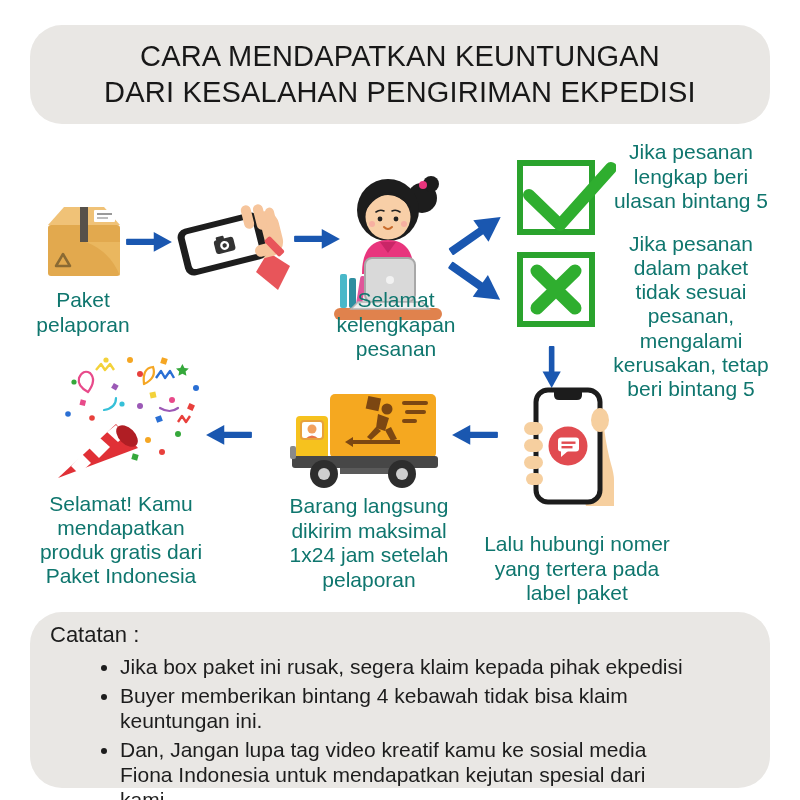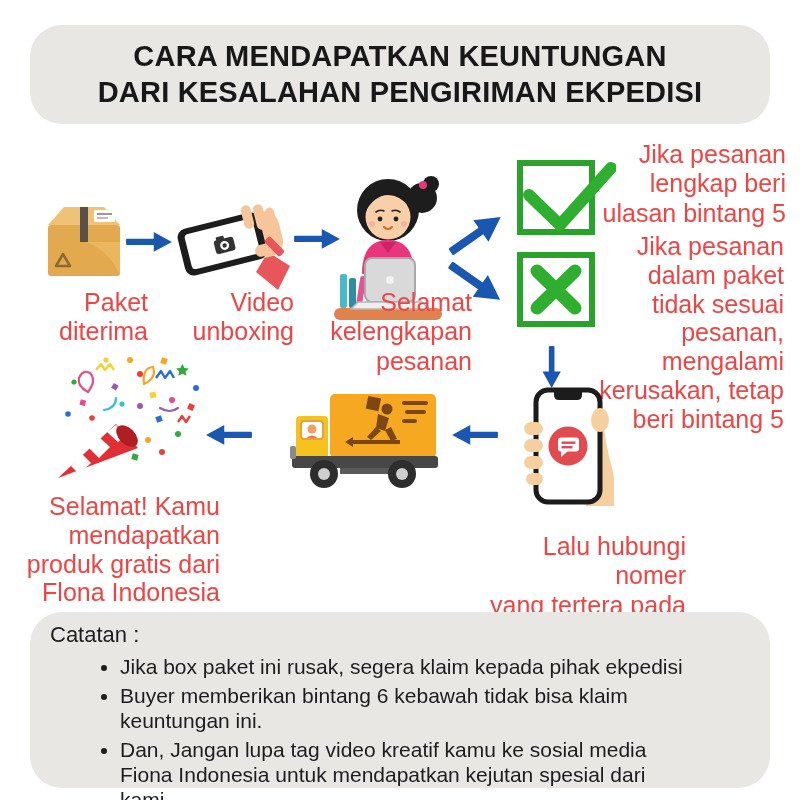--- a/index.html
+++ b/index.html
@@ -1,22 +1,22 @@
 <!DOCTYPE html>
 <html><head>
 <meta charset="utf-8">
 <style>
   html,body{margin:0;padding:0;background:#ffffff;}
   .canvas{position:relative;width:800px;height:800px;background:#ffffff;overflow:hidden;
           font-family:"Liberation Sans",sans-serif;color:#1f1f1f;}
   .panel{position:absolute;background:#e9e7e4;border-radius:32px;}
   .header{left:30px;top:25px;width:740px;height:99px;display:flex;align-items:center;justify-content:center;}
-  .header h1{margin:0;font-size:29px;font-weight:bold;line-height:1.22;text-align:center;
+  .header h1{margin:0;font-size:29px;font-weight:normal;line-height:1.22;text-align:center;
              white-space:pre-line;color:#181818;letter-spacing:.2px;}
-  .cap{position:absolute;text-align:right;white-space:pre-line;font-size:25px;line-height:1.17;color:#ef4444;}
+  .cap{position:absolute;text-align:center;white-space:pre-line;font-size:21px;line-height:1.17;color:#0f766e;}
   .icon{position:absolute;}
   .arrow{position:absolute;}
   .rot-ur{transform:rotate(-35deg);transform-origin:0 50%;}
   .rot-dr{transform:rotate(35deg);transform-origin:0 50%;}
   .rot-d{transform:rotate(90deg);transform-origin:0 50%;}
   .flip{transform:scaleX(-1);}
   .notes{left:30px;top:612px;width:740px;height:176px;padding:10px 22px 12px 20px;box-sizing:border-box;}
   .notes-title{font-size:22px;color:#1d1d1d;}
   .notes ul{margin:7px 0 0 0;padding-left:42px;font-size:21px;line-height:1.19;color:#1d1d1d;}
   .notes li{white-space:pre-line;margin-bottom:4px;margin-left:28px;}
@@ -45,21 +45,21 @@
     <rect x="6" y="27" width="72" height="51" rx="3" fill="#e2a94e"></rect>
     <path d="M78 78 a60 60 0 0 0 -34 -34 l34 0 z" fill="#eab75f"></path>
     <polygon points="38,9 46,9 46,27 38,27" fill="#57514a"></polygon>
     <rect x="38" y="27" width="8" height="17" fill="#57514a"></rect>
     <rect x="52" y="12" width="21" height="12" rx="1" fill="#ffffff"></rect>
     <line x1="55" y1="16" x2="70" y2="16" stroke="#9a9a9a" stroke-width="2"></line>
     <line x1="55" y1="20" x2="66" y2="20" stroke="#bdbdbd" stroke-width="2"></line>
     <path d="M14 68 l7 -12 l7 12 z" fill="none" stroke="#8a6a33" stroke-width="2.5" stroke-linejoin="round"></path>
   </svg>
   <div class="cap" style="left:18px;top:288px;width:130px">Paket
-diterima</div>
+pelaporan</div>
 
   <svg class="arrow" style="left:126px;top:231px" width="46" height="21" viewBox="0 0 48 22">
       <use href="#arr"></use>
     </svg>
 
   <svg class="icon" style="left:168px;top:194px" width="124" height="98" viewBox="0 0 124 98">
     <polygon points="100,58 122,72 110,96 88,78" fill="#e8555a"></polygon>
     <g transform="rotate(-14 62 48)">
       <rect x="76" y="26" width="38" height="46" rx="15" fill="#f6c59c"></rect>
       <rect x="12" y="24" width="84" height="48" rx="9" fill="#1d1d1d"></rect>
@@ -68,22 +68,20 @@
       <rect x="49" y="40" width="8" height="4" rx="1" fill="#333333"></rect>
       <circle cx="56" cy="50" r="4.5" fill="#ffffff"></circle>
       <circle cx="56" cy="50" r="2.2" fill="#333333"></circle>
       <rect x="80" y="16" width="10" height="24" rx="5" fill="#f6c59c"></rect>
       <rect x="92" y="18" width="10" height="26" rx="5" fill="#f6c59c"></rect>
       <rect x="103" y="24" width="9" height="26" rx="4.5" fill="#f6c59c"></rect>
       <rect x="84" y="58" width="24" height="12" rx="6" fill="#f6c59c"></rect>
       <rect x="100" y="52" width="8" height="22" rx="2" transform="rotate(-30 104 63)" fill="#e8555a"></rect>
     </g>
   </svg>
-  <div class="cap" style="left:166px;top:288px;width:128px">Video
-unboxing</div>
 
   <svg class="arrow" style="left:294px;top:228px" width="46" height="21" viewBox="0 0 48 22">
       <use href="#arr"></use>
     </svg>
 
   <svg class="icon" style="left:334px;top:162px" width="108" height="162" viewBox="0 0 108 162">
     <circle cx="88" cy="36" r="15" fill="#1d1d1d"></circle>
     <circle cx="97" cy="22" r="8" fill="#1d1d1d"></circle>
     <circle cx="89" cy="23" r="4" fill="#e8357d"></circle>
     <circle cx="54" cy="48" r="31" fill="#1d1d1d"></circle>
@@ -185,20 +183,24 @@
     <path d="M15 47 q7 -7 14 0 z" fill="#e8734a"></path>
     <rect x="11" y="29" width="22" height="18" rx="3" fill="none" stroke="#e8a13c" stroke-width="2"></rect>
     <rect x="2" y="64" width="146" height="12" rx="3" fill="#474747"></rect>
     <rect x="50" y="76" width="50" height="6" fill="#5a5a5a"></rect>
     <rect x="0" y="54" width="6" height="13" rx="2" fill="#8a8a8a"></rect>
     <circle cx="34" cy="82" r="14" fill="#2d2d2d"></circle>
       <circle cx="34" cy="82" r="6" fill="#cfcfcf"></circle>
     <circle cx="112" cy="82" r="14" fill="#2d2d2d"></circle>
       <circle cx="112" cy="82" r="6" fill="#cfcfcf"></circle>
   </svg>
+  <div class="cap" style="left:276px;top:494px;width:186px">Barang langsung
+dikirim maksimal
+1x24 jam setelah
+pelaporan</div>
 
   <svg class="arrow flip" style="left:206px;top:424px" width="46" height="21" viewBox="0 0 48 22">
       <use href="#arr"></use>
     </svg>
 
   <svg class="icon" style="left:44px;top:348px" width="165" height="138" viewBox="0 0 165 138">
     <polygon points="14,130 72,76 94,100 14,130" fill="#e03036"></polygon>
     <polygon points="27,118 35,126 47,115 38,106" fill="#ffffff"></polygon>
     <polygon points="45,100 55,110 66,99 56,90" fill="#ffffff"></polygon>
     <polygon points="63,84 74,94 82,87 72,77" fill="#ffffff"></polygon>
@@ -234,27 +236,27 @@
       <rect x="88" y="106" width="6" height="6" fill="#35a83b" transform="rotate(15 91 109)"></rect>
       <circle cx="118" cy="104" r="3" fill="#e8403c"></circle>
       <rect x="68" y="36" width="5.5" height="5.5" fill="#9b59b6" transform="rotate(30 71 39)"></rect>
       <circle cx="78" cy="56" r="2.6" fill="#36c0d8"></circle>
       <circle cx="48" cy="70" r="2.8" fill="#e8403c"></circle>
     </g>
   </svg>
   <div class="cap" style="left:22px;top:492px;width:198px;line-height:1.15">Selamat! Kamu
 mendapatkan
 produk gratis dari
-Flona Indonesia</div>
+Paket Indonesia</div>
 
   <section class="panel notes">
     <div class="notes-title">Catatan :</div>
     <ul>
       <li>Jika box paket ini rusak, segera klaim kepada pihak ekpedisi</li>
-      <li>Buyer memberikan bintang 6 kebawah tidak bisa klaim
+      <li>Buyer memberikan bintang 4 kebawah tidak bisa klaim
 keuntungan ini.</li>
       <li>Dan, Jangan lupa tag video kreatif kamu ke sosial media
 Fiona Indonesia untuk mendapatkan kejutan spesial dari
 kami.</li>
     </ul>
   </section>
 
 </div>
 
 </body></html>

